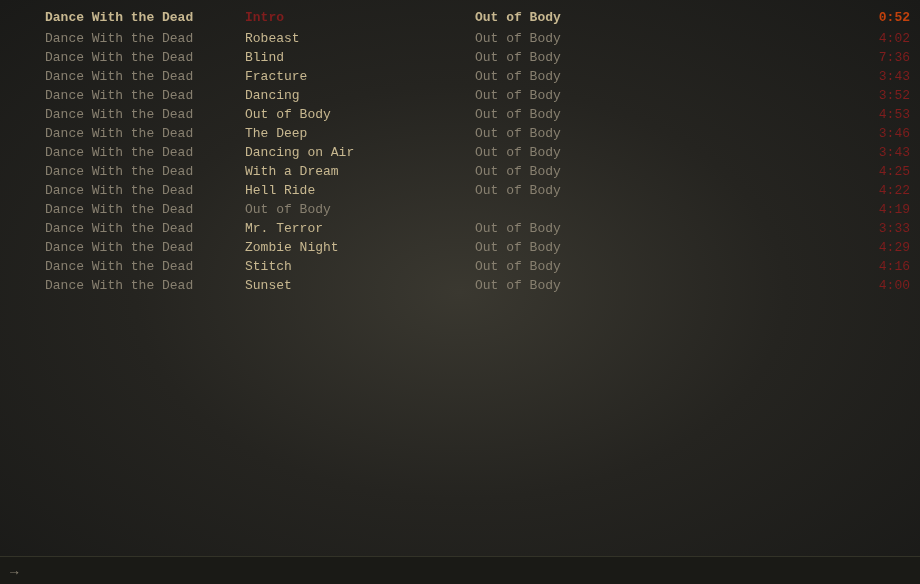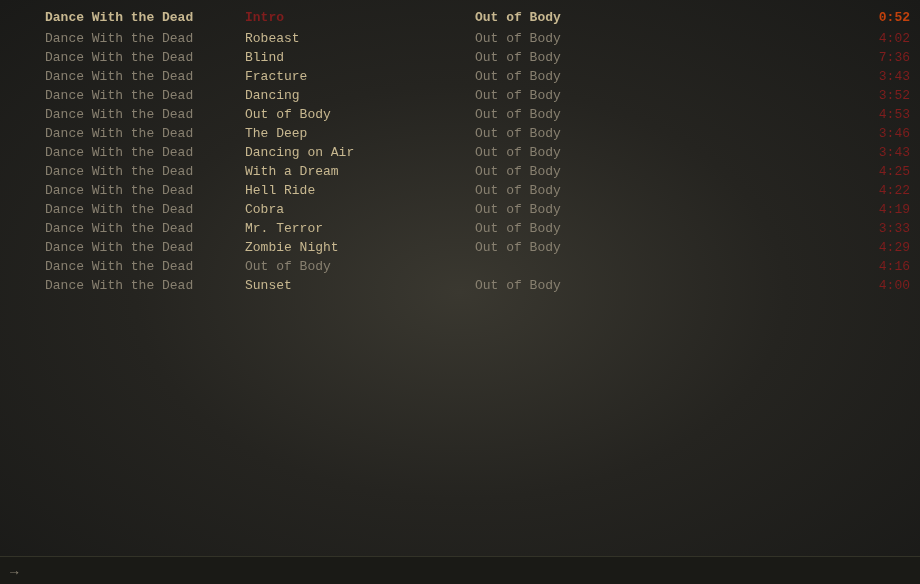--- a/index.html
+++ b/index.html
@@ -164,38 +164,38 @@
       <div class="col-duration">4:25</div>
     </div>
     <div class="track-row">
       <div class="col-artist">Dance With the Dead</div>
       <div class="col-title">Hell Ride</div>
       <div class="col-album">Out of Body</div>
       <div class="col-duration">4:22</div>
     </div>
     <div class="track-row">
       <div class="col-artist">Dance With the Dead</div>
-      <div class="col-title">Cobra</div>
       <div class="col-album">Out of Body</div>
       <div class="col-duration">4:19</div>
     </div>
     <div class="track-row">
       <div class="col-artist">Dance With the Dead</div>
       <div class="col-title">Mr. Terror</div>
       <div class="col-album">Out of Body</div>
       <div class="col-duration">3:33</div>
     </div>
     <div class="track-row">
       <div class="col-artist">Dance With the Dead</div>
       <div class="col-title">Zombie Night</div>
       <div class="col-album">Out of Body</div>
       <div class="col-duration">4:29</div>
     </div>
     <div class="track-row">
       <div class="col-artist">Dance With the Dead</div>
+      <div class="col-title">Stitch</div>
       <div class="col-album">Out of Body</div>
       <div class="col-duration">4:16</div>
     </div>
     <div class="track-row">
       <div class="col-artist">Dance With the Dead</div>
       <div class="col-title">Sunset</div>
       <div class="col-album">Out of Body</div>
       <div class="col-duration">4:00</div>
     </div>
   </div>

